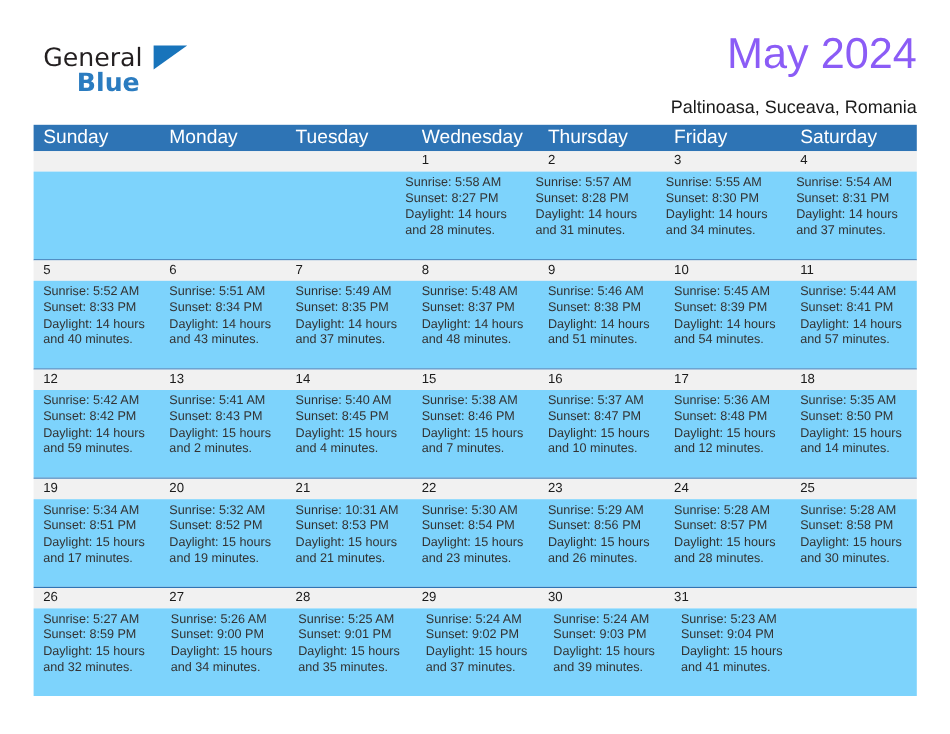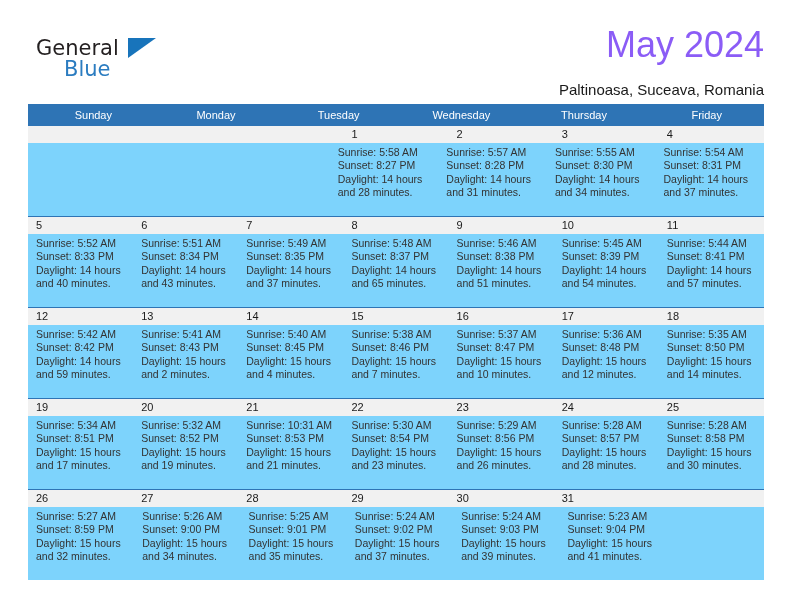--- a/index.html
+++ b/index.html
@@ -46,21 +46,21 @@
     font-family: "DejaVu Sans", sans-serif;
     font-weight: 400;
   }
   .brand-blue {
     position: absolute;
     left: 36px;
     top: 25px;
     font-size: 21px;
     color: #2b7cc0;
     font-family: "DejaVu Sans", sans-serif;
-    font-weight: 400;
+    font-weight: 700;
   }
   .brand-triangle {
     position: absolute;
     left: 100px;
     top: 6px;
     width: 0;
     height: 0;
     border-left: 28px solid #1874bb;
     border-bottom: 20px solid transparent;
   }
@@ -95,26 +95,25 @@
     width: 736px;
   }
   .weekday-header {
     display: flex;
     background: #2e74b5;
     height: 22px;
   }
   .weekday-cell {
     flex: 1 1 0;
     color: #ffffff;
-    font-size: 11px;
+    font-size: 16px;
     line-height: 22px;
     padding-left: 8px;
     box-sizing: border-box;
     white-space: nowrap;
-    text-align: center;
   }
 
   .week-row {
     position: relative;
     border-top: 1.4px solid #2e74b5;
   }
   .week-row:first-of-type {
     border-top: none;
   }
   .daynum-band {
@@ -172,20 +171,21 @@
   </div>
 
   <div class="calendar">
     <div class="weekday-header" id="weekday-header">
         <div class="weekday-cell">Sunday</div>
         <div class="weekday-cell">Monday</div>
         <div class="weekday-cell">Tuesday</div>
         <div class="weekday-cell">Wednesday</div>
         <div class="weekday-cell">Thursday</div>
         <div class="weekday-cell">Friday</div>
+        <div class="weekday-cell">Saturday</div>
       </div>
     <div id="weeks-container">
         <div class="week-row">
           <div class="daynum-band">
             <div class="daynum"></div>
             <div class="daynum"></div>
             <div class="daynum"></div>
             <div class="daynum">1</div>
             <div class="daynum">2</div>
             <div class="daynum">3</div>
@@ -247,21 +247,21 @@
             <div class="info-cell">
               <div>Sunrise: 5:49 AM</div>
               <div>Sunset: 8:35 PM</div>
               <div>Daylight: 14 hours</div>
               <div>and 37 minutes.</div>
             </div>
             <div class="info-cell">
               <div>Sunrise: 5:48 AM</div>
               <div>Sunset: 8:37 PM</div>
               <div>Daylight: 14 hours</div>
-              <div>and 65 minutes.</div>
+              <div>and 48 minutes.</div>
             </div>
             <div class="info-cell">
               <div>Sunrise: 5:46 AM</div>
               <div>Sunset: 8:38 PM</div>
               <div>Daylight: 14 hours</div>
               <div>and 51 minutes.</div>
             </div>
             <div class="info-cell">
               <div>Sunrise: 5:45 AM</div>
               <div>Sunset: 8:39 PM</div>

